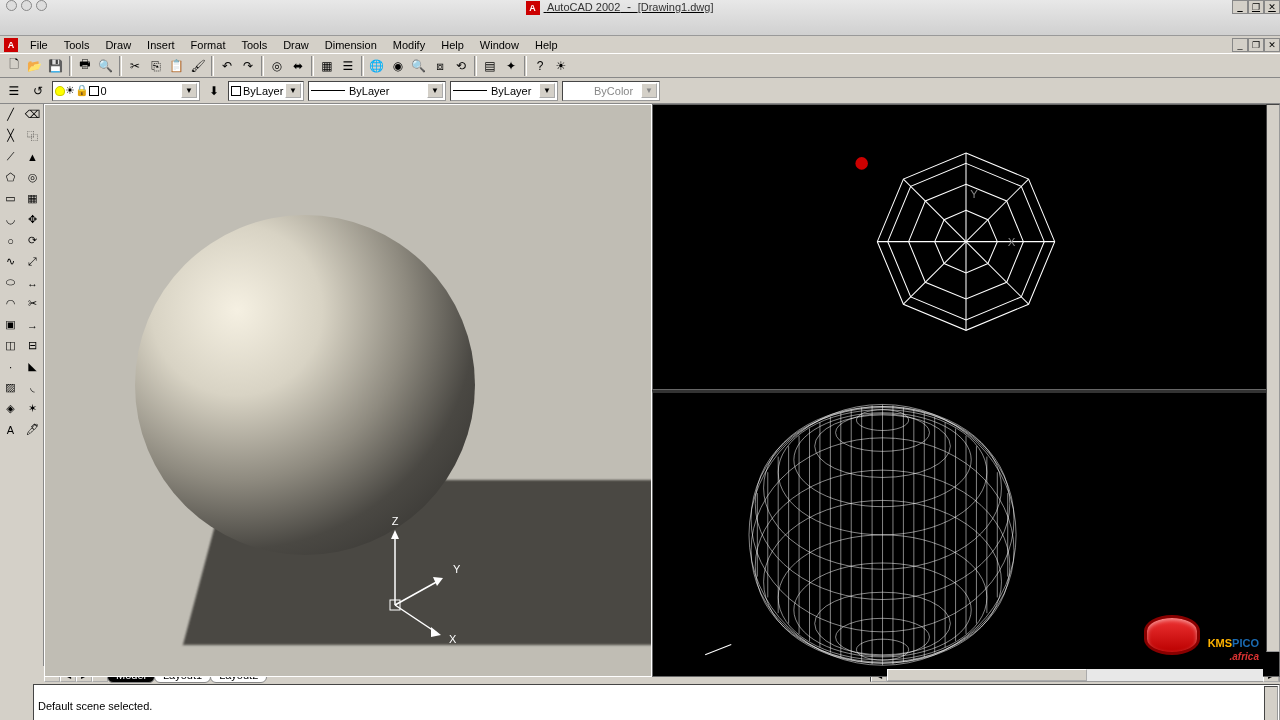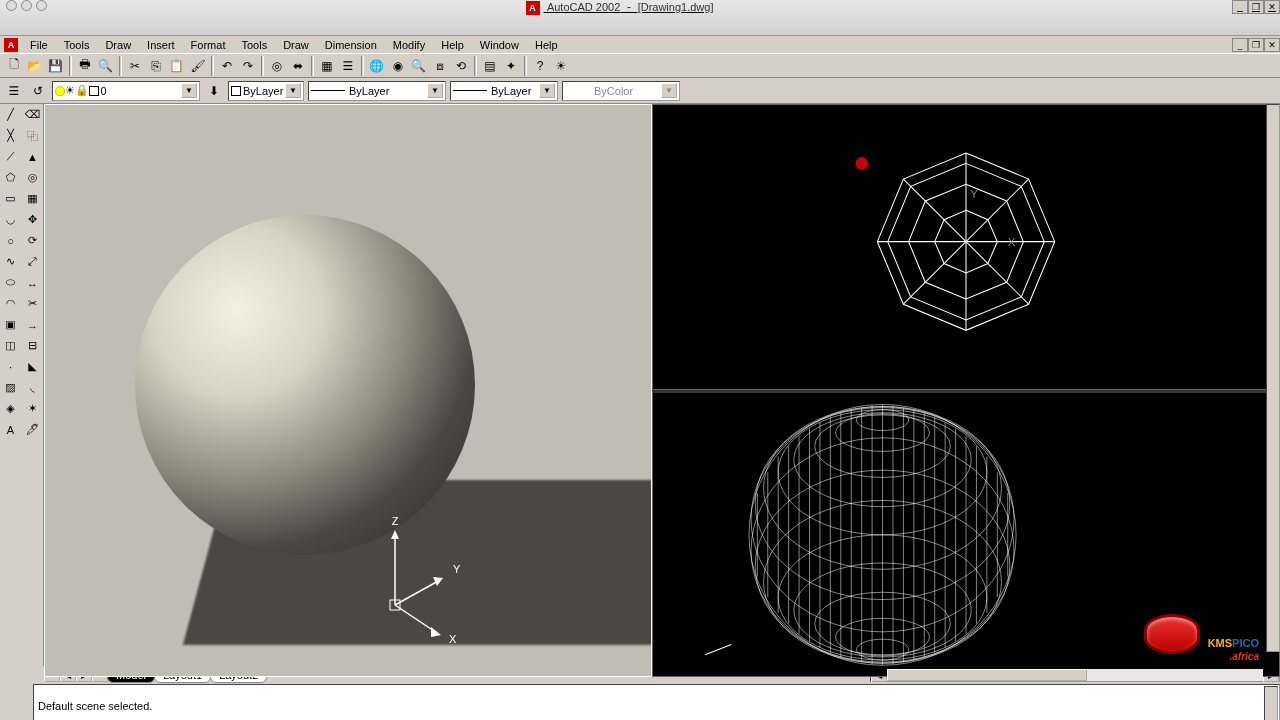--- a/index.html
+++ b/index.html
@@ -17,21 +17,21 @@
 .toolbar { height:24px; background:#d4d0c8; display:flex; align-items:center; border-bottom:1px solid #888; padding:0 4px; gap:1px; }
 .tb-btn { width:20px; height:20px; border:1px solid #d4d0c8; display:flex; align-items:center; justify-content:center; font-size:12px; background:#d4d0c8; }
 .tb-sep { width:3px; height:20px; border-left:1px solid #888; border-right:1px solid #fff; margin:0 2px; }
 .proptoolbar { height:26px; background:#d4d0c8; display:flex; align-items:center; padding:2px 4px; gap:4px; border-bottom:1px solid #888; }
 .dropdown { height:20px; border:1px inset #999; background:#fff; display:flex; align-items:center; padding:0 2px; font-size:11px; position:relative; }
 .dropdown::after { content:"▼"; font-size:8px; margin-left:auto; background:#d4d0c8; border:1px outset #fff; padding:2px 3px; }
 .dd-layer { width:148px; }
 .dd-color { width:76px; }
 .dd-ltype { width:138px; }
 .dd-lweight { width:108px; }
-.dd-plot { width:118px; color:#888;padding-left:31px; }
+.dd-plot { width:98px; color:#888;padding-left:31px; }
 .line-sample { display:inline-block; width:34px; height:0; border-top:1px solid #000; margin-right:4px; }
 .color-swatch { width:10px; height:10px; border:1px solid #000; background:#fff; margin-right:2px; display:inline-block; }
 .main-area { display:flex; height:562px; }
 .left-tools { width:44px; background:#d4d0c8; border-right:1px solid #888; display:grid; grid-template-columns:22px 22px; align-content:start; }
 .tool-btn { width:21px; height:21px; border:1px solid #d4d0c8; display:flex; align-items:center; justify-content:center; font-size:11px; }
 .viewport-area { flex:1; display:flex; flex-direction:column; background:#000; position:relative; }
 .viewports { flex:1; display:flex; }
 .vp-left { width:608px; border:1px solid #fff; background:#c0bdb4; position:relative; overflow:hidden; }
 .vp-right { flex:1; display:flex; flex-direction:column; }
 .vp-tr { flex:1; border:1px solid #666; background:#000; position:relative; }
@@ -43,21 +43,21 @@
 .scroll-v { width:14px; background:#d4d0c8; border:1px inset #999; position:absolute; right:0; top:0; bottom:14px; }
 .tab-area { height:18px; background:#d4d0c8; display:flex; align-items:center; padding-left:44px; }
 .nav-btn { width:16px; height:14px; border:1px outset #fff; background:#d4d0c8; display:flex; align-items:center; justify-content:center; font-size:8px; }
 .sheet-tab { padding:1px 8px; background:#fff; border:1px solid #888; border-top-left-radius:0; border-top-right-radius:0; border-bottom-left-radius:6px; border-bottom-right-radius:6px; font-size:11px; margin-left:-1px; }
 .sheet-tab.active { background:#000; color:#fff; }
 .cmd-area { height:44px; background:#fff; border:1px inset #999; font-family:"Courier New",monospace; font-size:12px; padding:15px 4px; overflow:hidden; position:relative;margin-left:33px; }
 .cmd-scroll { position:absolute; right:1px; top:1px; bottom:1px; width:14px; background:#d4d0c8; border:1px inset #999; }
 .status-bar { height:18px; background:#d4d0c8; display:flex; align-items:center; border-top:1px solid #fff; font-size:11px; }
 .status-cell { padding:0 6px; border-right:1px solid #888; height:100%; display:flex; align-items:center; }
 .status-btn { padding:0 5px; border:1px solid #888; background:#d4d0c8; height:14px; display:flex; align-items:center; font-size:10px; margin-left:1px; }
-.watermark-logo { position:absolute; right:20px; bottom:20px; display:flex; align-items:flex-start; gap:8px; z-index:10; }
+.watermark-logo { position:absolute; right:20px; bottom:20px; display:flex; align-items:center; gap:8px; z-index:10; }
 .red-button { width:56px; height:40px; background:linear-gradient(#e33,#b00); border-radius:50% / 40%; border:3px solid #800; box-shadow:0 4px 6px rgba(0,0,0,.5), inset 0 2px 4px rgba(255,255,255,.5); }
 .logo-text { font-family:Arial Black,sans-serif; font-size:36px; font-weight:900; }
 .logo-text .k { color:#ffb300; }
 .logo-text .p { color:#1a6bb3; }
 .logo-sub { position:absolute; right:0; bottom:-6px; color:#d33; font-size:10px; font-style:italic; }
 .lightbulb { display:inline-block; width:10px; height:10px; background:#ff0; border-radius:50% 50% 40% 40%; border:1px solid #cc0; }
 </style>
 </head>
 <body>
 

